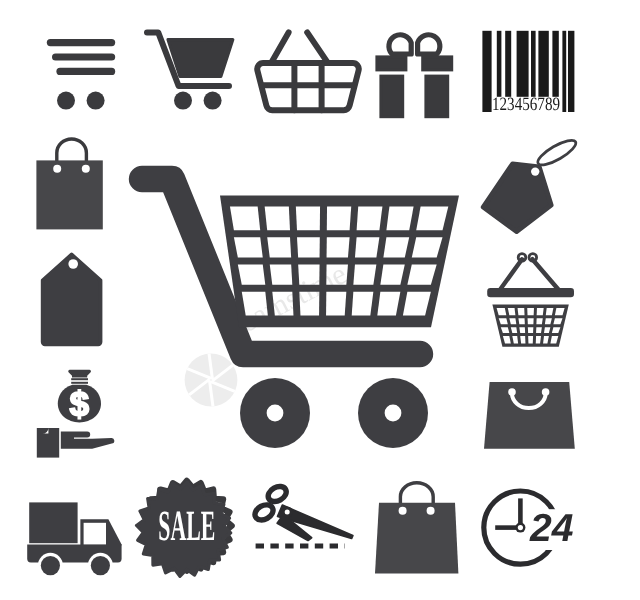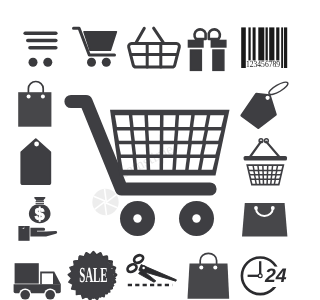--- a/index.html
+++ b/index.html
@@ -1,17 +1,17 @@
 <!DOCTYPE html>
 <html><head>
 <meta charset="utf-8">
 <style>
   html,body{margin:0;padding:0;background:#ffffff;}
   body{width:300px;height:300px;overflow:hidden;position:relative;font-family:"Liberation Sans",sans-serif;}
-  #sheet{position:absolute;left:0;top:12px;width:300px;height:228px;}
+  #sheet{position:absolute;left:0;top:0;width:300px;height:228px;}
   svg{display:block;shape-rendering:geometricPrecision;text-rendering:geometricPrecision;}
   text{-webkit-font-smoothing:antialiased;}
 </style>
 </head>
 <body>
 
 <div id="sheet">
 <svg width="300" height="300" viewBox="0 0 300 300" xmlns="http://www.w3.org/2000/svg">
   <rect x="0" y="0" width="300" height="300" fill="#ffffff"></rect>
 

